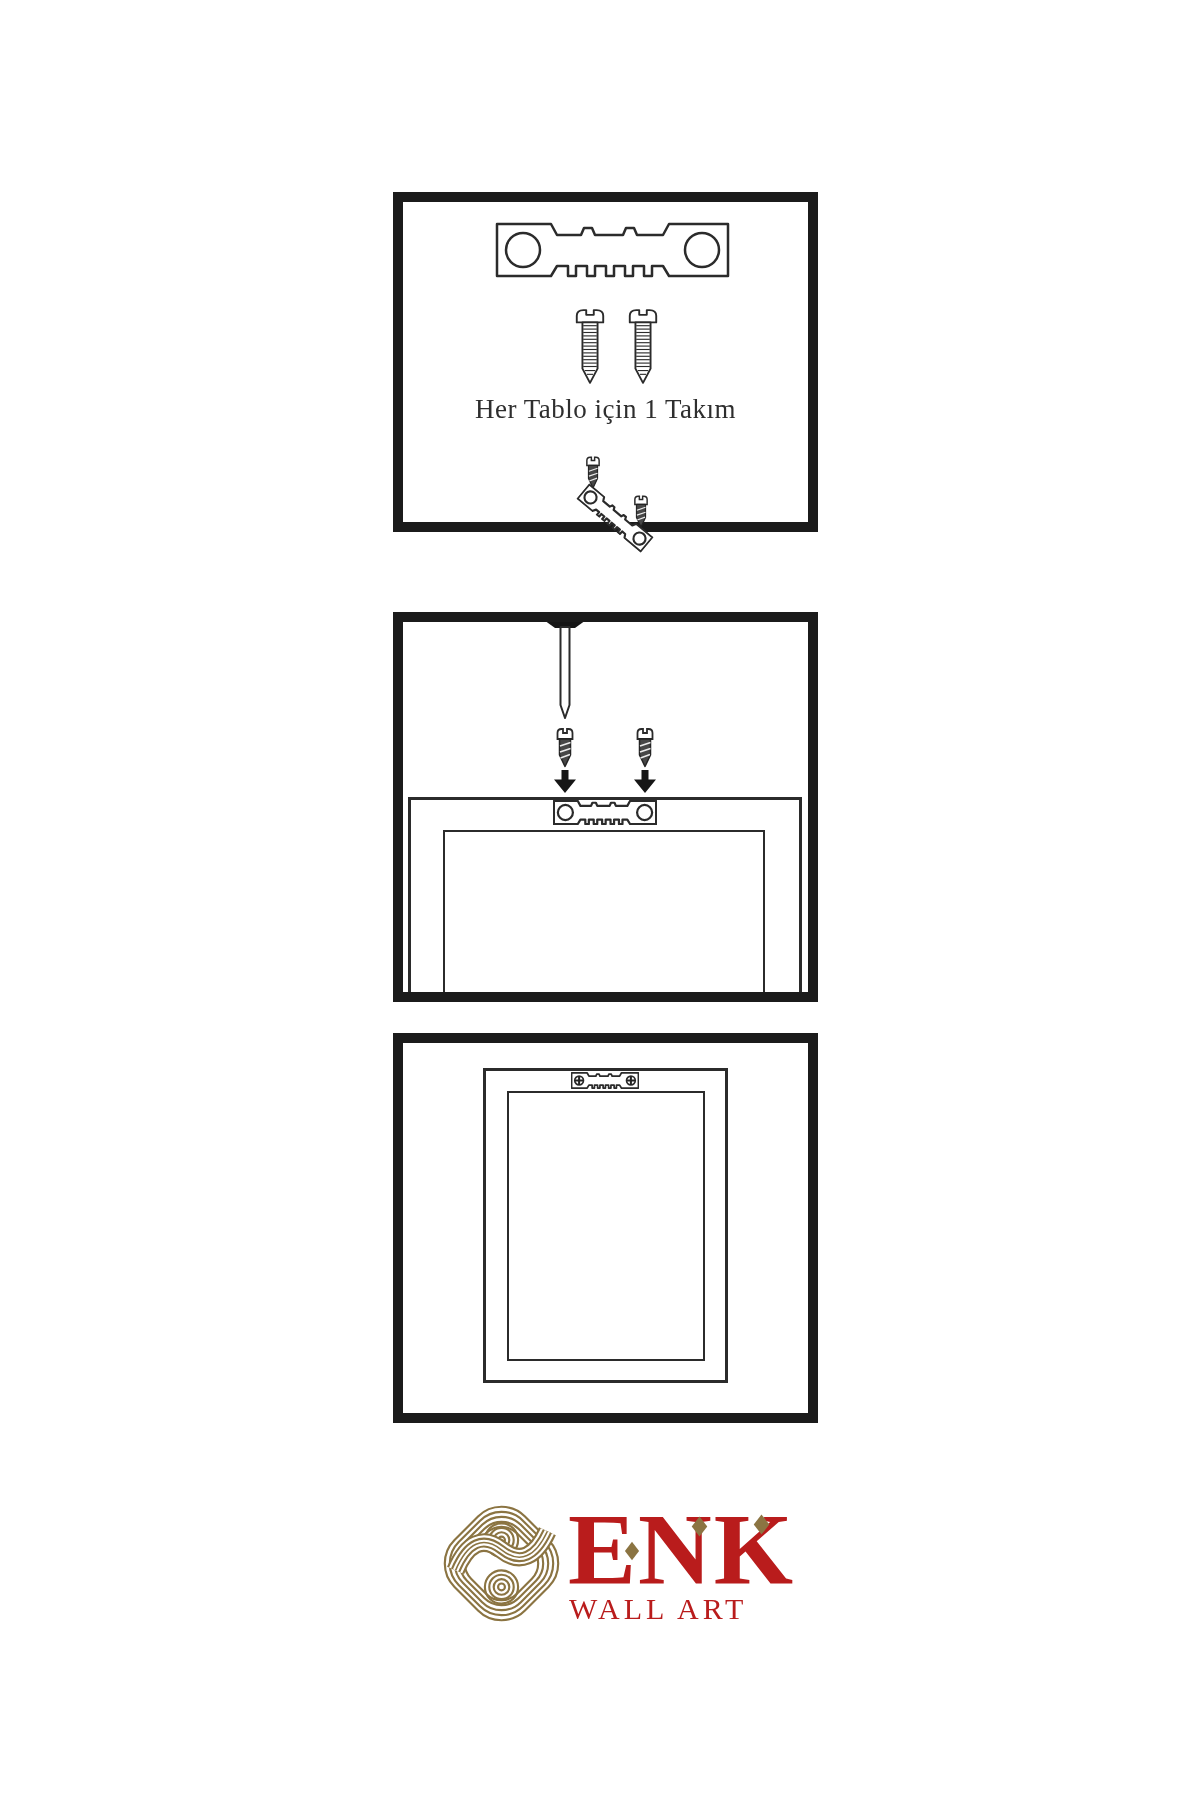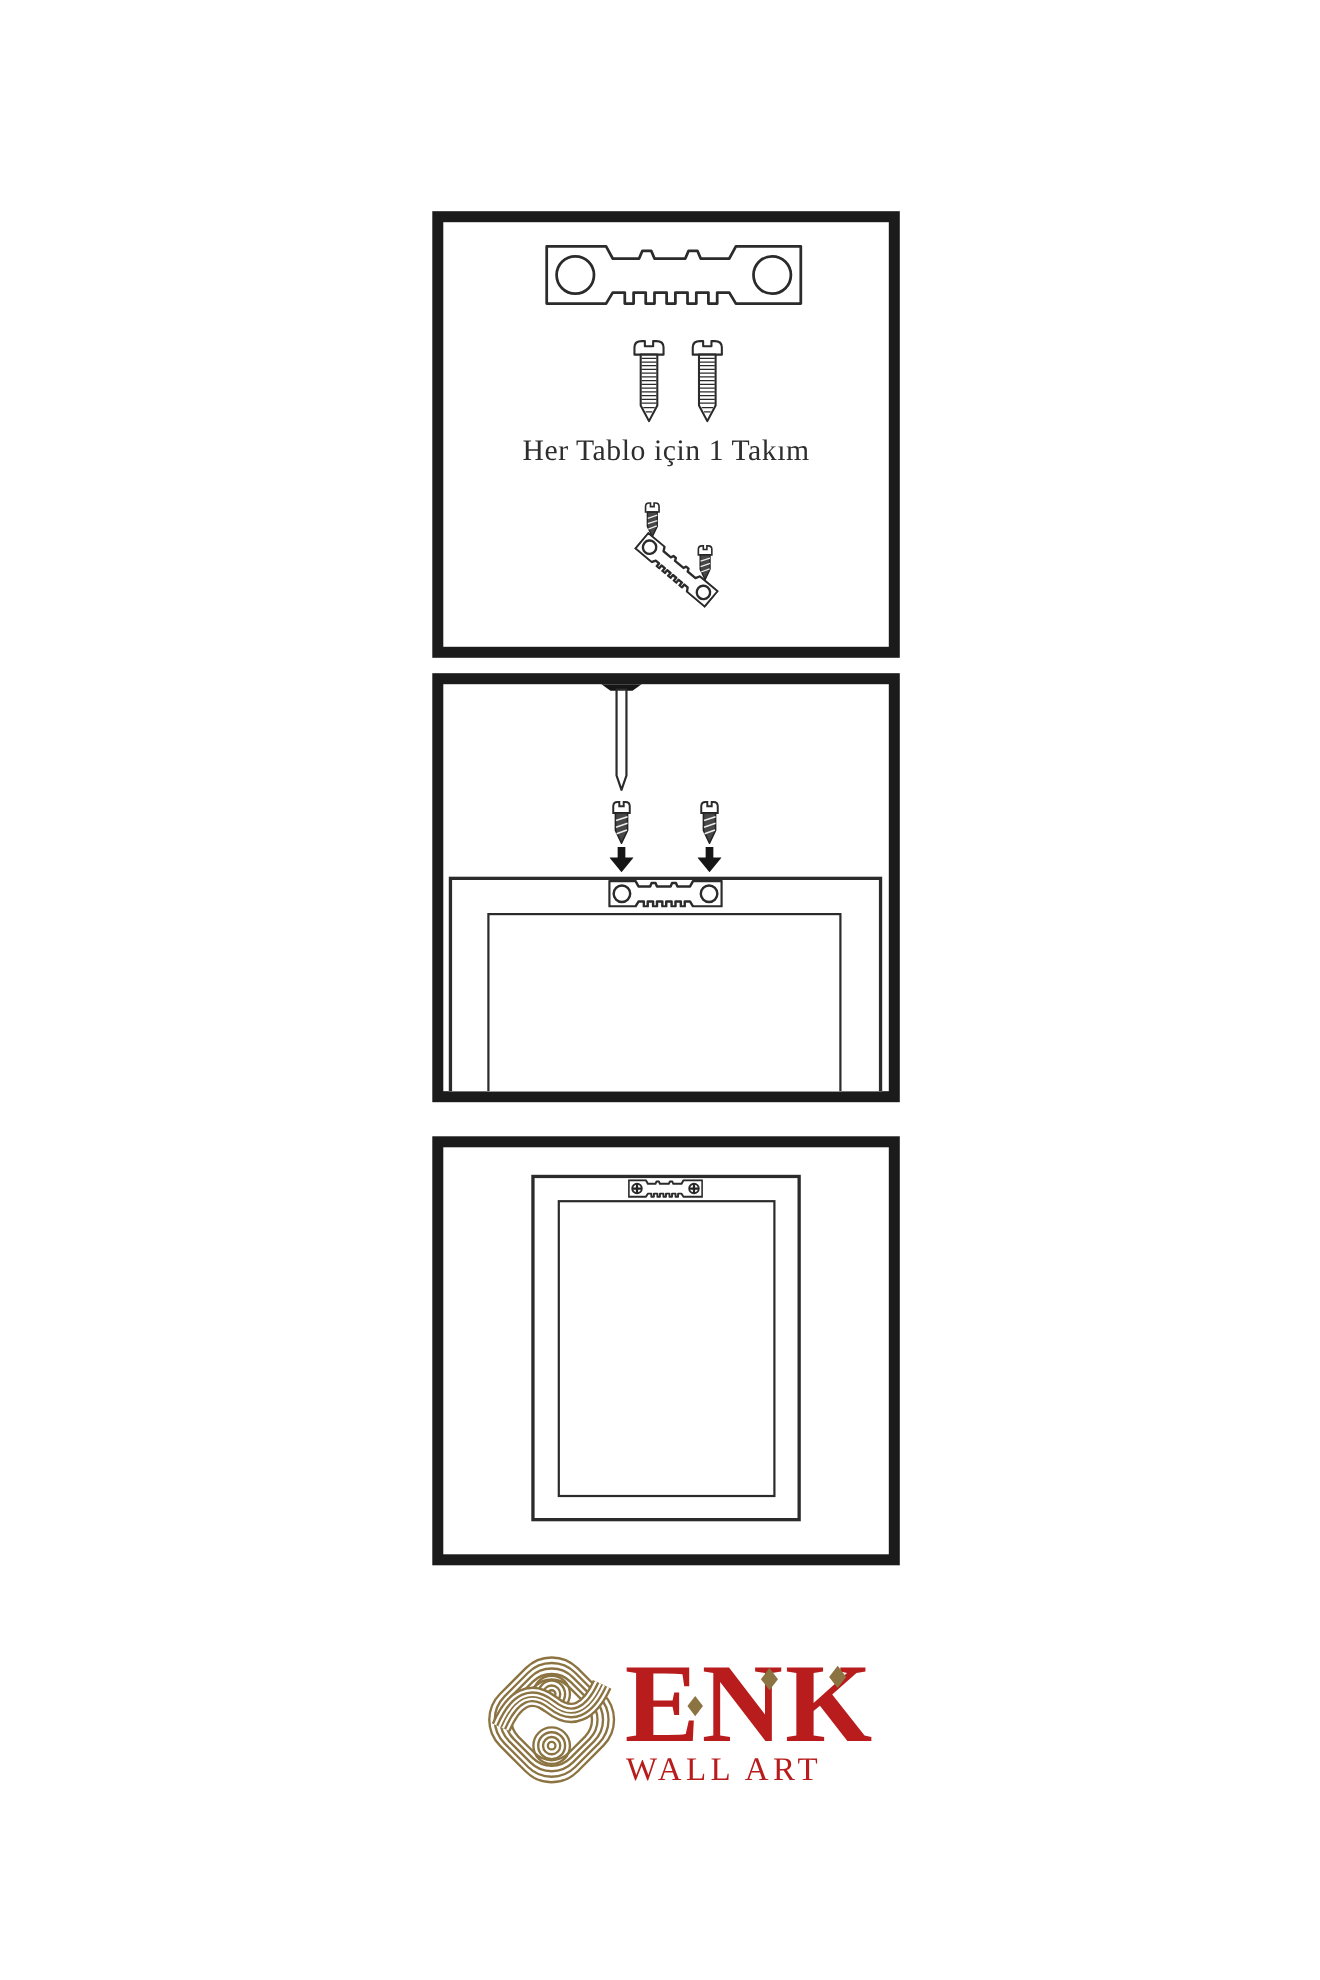--- a/index.html
+++ b/index.html
@@ -1,21 +1,21 @@
 <!DOCTYPE html>
 <html><head>
 <meta charset="utf-8">
 <style>
   html,body{margin:0;padding:0;background:#ffffff;}
   .page{position:relative;width:1200px;height:1800px;background:#ffffff;overflow:hidden;
         font-family:"Liberation Serif", serif;}
   .abs{position:absolute;}
   .panel{position:absolute;left:393px;width:425px;box-sizing:border-box;
          border:10px solid #1b1b1b;background:#ffffff;}
-  .p1{top:192px;height:406px;}
+  .p1{top:192px;height:340px;}
   .p2{top:612px;height:390px;overflow:hidden;}
   .p3{top:1033px;height:390px;overflow:hidden;}
   .caption{position:absolute;left:0;right:0;top:190px;text-align:center;
            font-size:27px;line-height:34px;color:#2e2e2e;letter-spacing:.5px;}
   .tilt{transform:rotate(40deg);}
   .frame-outline{position:absolute;background:#ffffff;border:3px solid #2b2b2b;box-sizing:border-box;}
   .frame-inner{position:absolute;background:#ffffff;border:2px solid #2b2b2b;box-sizing:border-box;}
   .logo-name{position:absolute;left:568px;top:1499px;font-weight:700;font-size:102px;
              line-height:1;letter-spacing:2px;color:#b91c1c;font-family:Liberation Serif, serif;}
   .logo-sub{position:absolute;left:569px;top:1594px;font-weight:400;font-size:30px;

